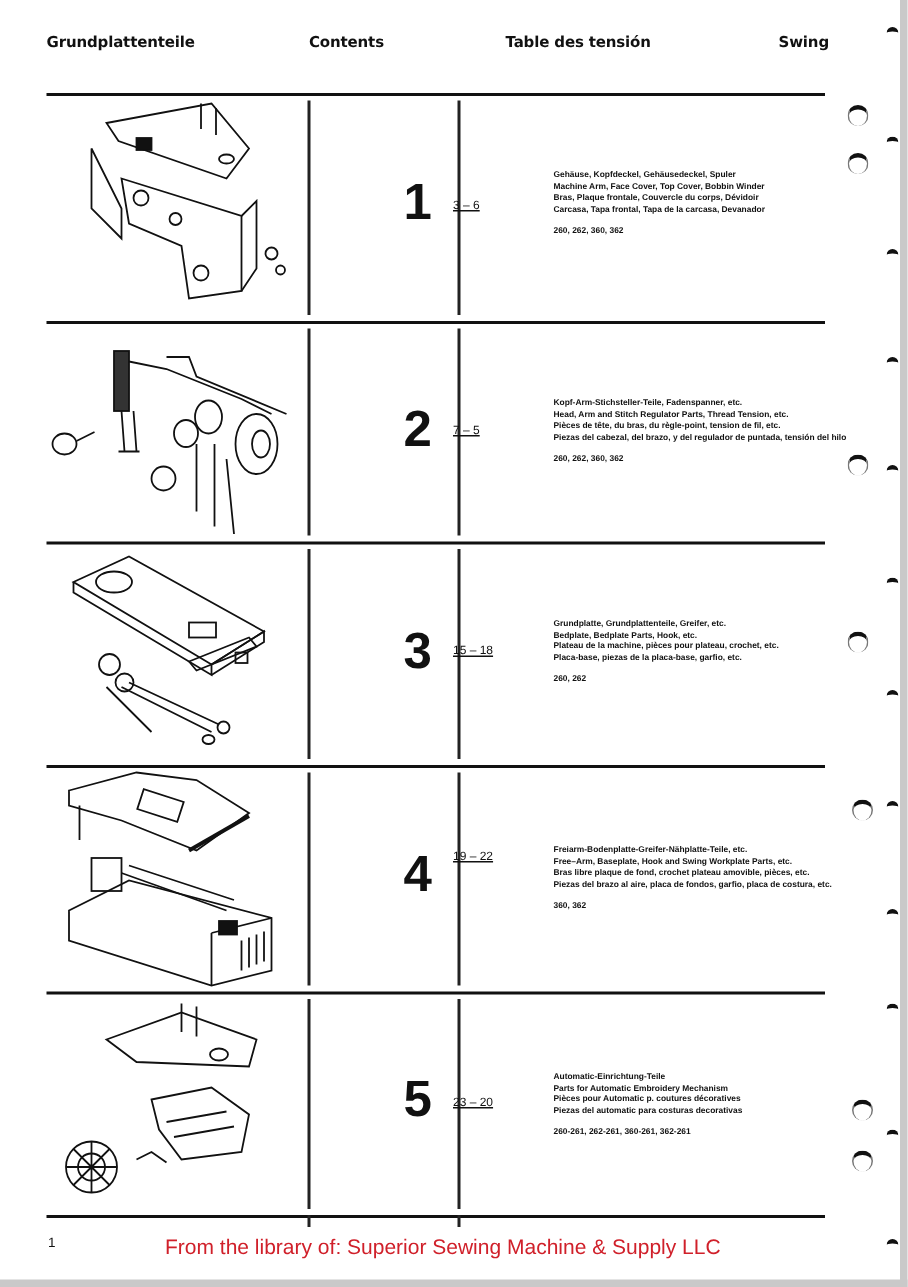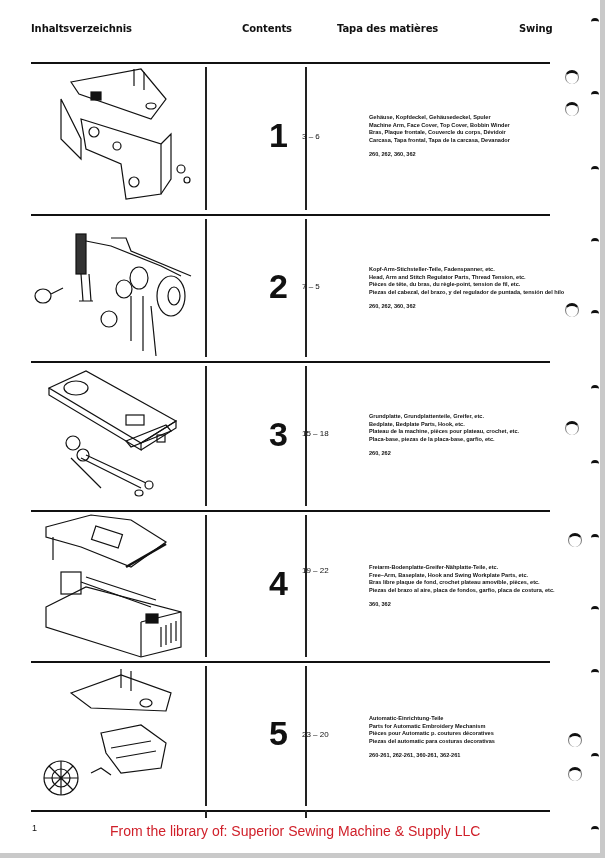--- a/index.html
+++ b/index.html
@@ -5,50 +5,50 @@
   html, body { margin: 0; padding: 0; }
   body {
     width: 605px; height: 858px; position: relative; overflow: hidden;
     background: #ffffff; font-family: "DejaVu Sans", sans-serif; color: #111;
   }
   .page-edge-right { position: absolute; left: 600px; top: 0; width: 5px; height: 858px; background: #c9c9c9; }
   .page-edge-bottom { position: absolute; left: 0; top: 853px; width: 605px; height: 5px; background: #c9c9c9; }
 
   .hdr { position: absolute; top: 23px; font-size: 10px; font-weight: bold; letter-spacing: -0.1px; }
   .hdr-de { left: 31px; }
-  .hdr-en { left: 206px; margin-left: 36px; }
+  .hdr-en { left: 206px; }
   .hdr-fr { left: 337px; }
   .hdr-it { left: 519px; }
 
   .hline { position: absolute; left: 31px; width: 519px; height: 2px; background: #111; }
   .vline { position: absolute; width: 1.5px; background: #222; }
 
   .row { position: absolute; left: 31px; width: 519px; }
   .illus { position: absolute; left: 0; top: 0; width: 175px; height: 100%; }
   .illus svg { width: 100%; height: 100%; }
   .num { position: absolute; left: 238px; font-size: 34px; font-weight: bold; font-family: "Liberation Sans", sans-serif; }
-  .range { position: absolute; left: 271px; font-size: 8px; font-family: "Liberation Sans", sans-serif; }
+  .range { position: absolute; left: 271px; font-size: 8px; font-family: "Liberation Sans", sans-serif; text-decoration: underline; }
   .desc { position: absolute; left: 338px; width: 225px; font-size: 5.6px; font-weight: bold; line-height: 7.6px; font-family: "Liberation Sans", sans-serif; white-space: nowrap; }
   .desc .models { margin-top: 7px; }
 
   .page-num { position: absolute; left: 32px; top: 823px; font-size: 9px; font-family: "Liberation Sans", sans-serif; }
   .library { position: absolute; left: 110px; top: 823px; font-size: 14px; color: #d0202a; font-family: "Liberation Sans", sans-serif; }
 
   .hole { position: absolute; width: 14px; height: 14px; border-radius: 50%; border-top: 3px solid #111; border-left: 1px solid #777; border-right: 1px solid #777; box-sizing: border-box; }
   .hole.small { width: 8px; height: 8px; border-top-width: 3px; border-left: 0; border-right: 0; }
 </style>
 </head>
 <body>
 
 <div class="page-edge-right"></div>
 <div class="page-edge-bottom"></div>
 
-<div class="hdr hdr-de">Inhaltsverzeichnis</div>
+<div class="hdr hdr-de">Grundplattenteile</div>
 <div class="hdr hdr-en">Contents</div>
-<div class="hdr hdr-fr">Tapa des matières</div>
+<div class="hdr hdr-fr">Table des tensión</div>
 <div class="hdr hdr-it">Swing</div>
 
 <div class="hline" style="top:62px"></div>
 <div class="hline" style="top:214px"></div>
 <div class="hline" style="top:361px"></div>
 <div class="hline" style="top:510px"></div>
 <div class="hline" style="top:661px"></div>
 <div class="hline" style="top:810px"></div>
 
 <div class="vline" style="left:205px; top:67px; height:143px"></div>

